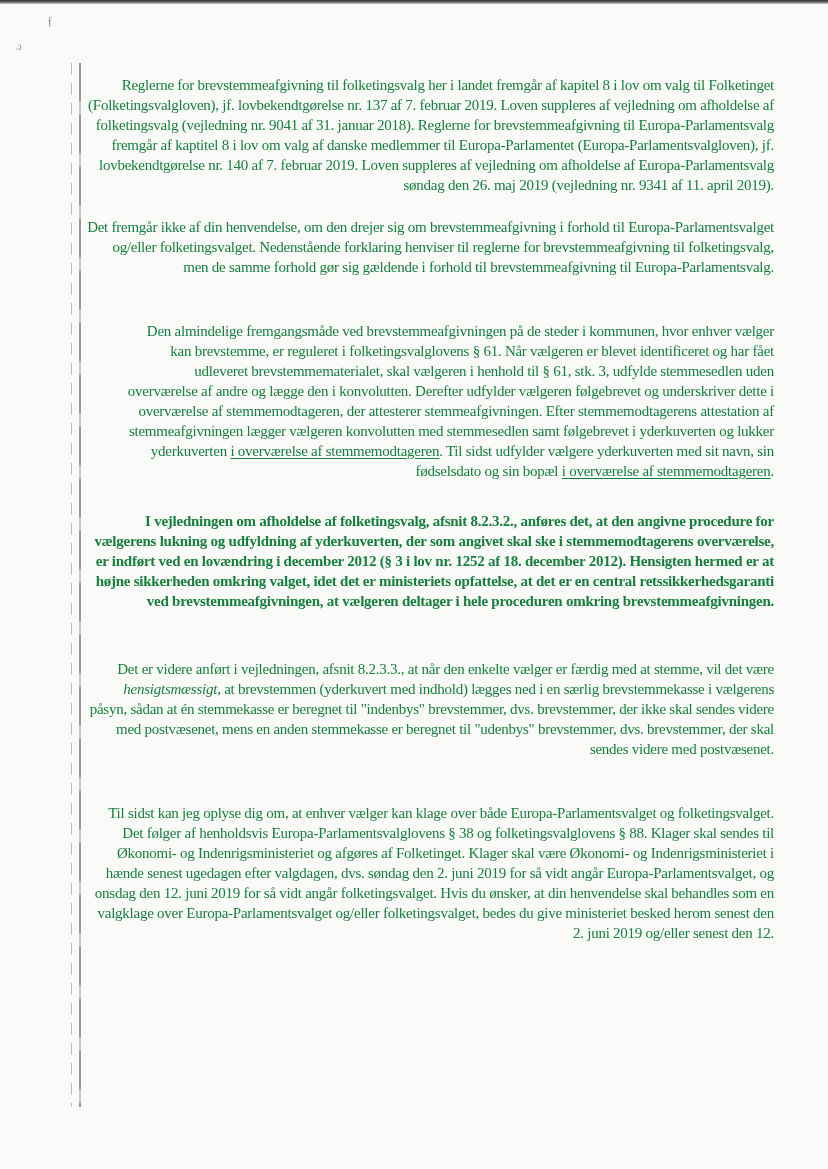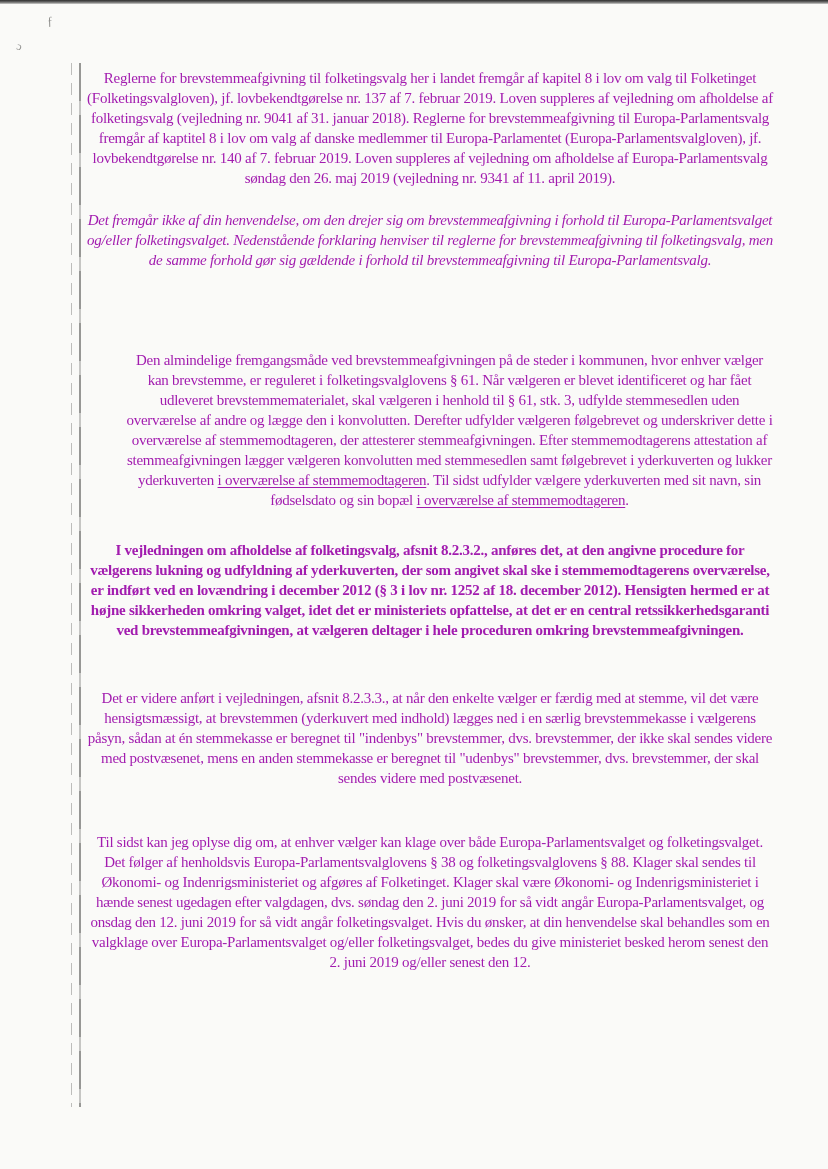--- a/index.html
+++ b/index.html
@@ -17,34 +17,34 @@
     background:repeating-linear-gradient(180deg,#bdbdbb 0 12px,rgba(0,0,0,0) 12px 20px);
   }
   .margin-line-inner{
     position:absolute;left:79px;top:63px;width:2px;height:1044px;
     background:repeating-linear-gradient(180deg,#979795 0 38px,#c6c6c4 38px 52px);
   }
   .speck{position:absolute;color:#8d8d8b;}
   .speck-top{left:47px;top:14px;font-size:12px;font-style:italic;transform:rotate(-12deg);}
   .speck-left{left:17px;top:40px;font-size:11px;transform:rotate(18deg);}
   .text-block{
-    position:absolute;left:86px;top:68px;width:688px;
-    color:#a21caf;font-size:15px;line-height:20px;letter-spacing:-0.25px;
-    text-align:center;
+    position:absolute;left:86px;top:75px;width:688px;
+    color:#15803d;font-size:15px;line-height:20px;letter-spacing:-0.25px;
+    text-align:right;
   }
   .paragraph{margin:0 0 30px 0;}
   .paragraph:nth-child(1){margin-bottom:22px;}
-  .paragraph:nth-child(2){margin-bottom:80px;font-style:italic;}
+  .paragraph:nth-child(2){margin-bottom:44px;}
   .paragraph:nth-child(3){margin-bottom:30px;margin-left:39px;}
   .paragraph:nth-child(4){margin-bottom:48px;font-weight:bold;}
   .paragraph:nth-child(5){margin-bottom:44px;}
   .paragraph:nth-child(6){margin-bottom:46px;}
   .paragraph:nth-child(7){margin-bottom:0;margin-left:20px;}
   .underline{text-decoration:underline;text-underline-offset:2px;}
-  .italic{}
+  .italic{font-style:italic;}
 </style>
 </head>
 <body>
 
 <div class="scan-top-edge"></div>
 <span class="speck speck-top">ƒ</span>
 <span class="speck speck-left">ɔ</span>
 <div class="margin-line-outer"></div>
 <div class="margin-line-inner"></div>
 

